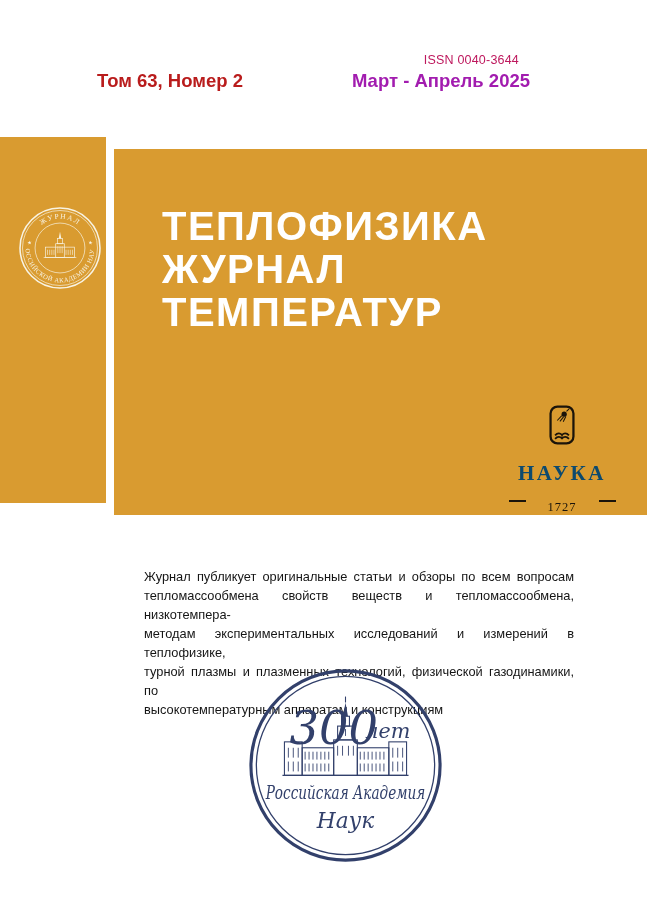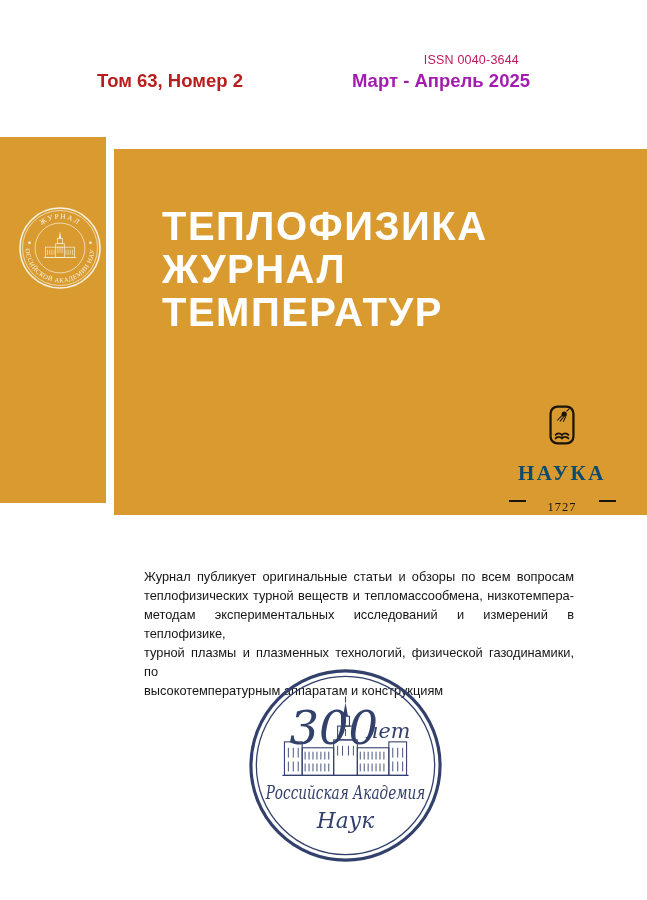--- a/index.html
+++ b/index.html
@@ -204,21 +204,21 @@
       <div class="nauka-year-row">
         <span class="dash"></span>
         <span class="nauka-year">1727</span>
         <span class="dash"></span>
       </div>
     </div>
   </div>
 
   <div class="description">
     <div class="desc-line">Журнал публикует оригинальные статьи и обзоры по всем вопросам</div>
-    <div class="desc-line">теплофизических турной веществ и тепломассообмена, низкотемпера-</div>
+    <div class="desc-line">тепломассообмена свойств веществ и тепломассообмена, низкотемпера-</div>
     <div class="desc-line">методам экспериментальных исследований и измерений в теплофизике,</div>
     <div class="desc-line">турной плазмы и плазменных технологий, физической газодинамики, по</div>
     <div class="desc-line last">высокотемпературным аппаратам и конструкциям</div>
   </div>
 
   <svg class="anniv-svg" viewBox="0 0 200 200">
     <circle cx="100" cy="100" r="96" fill="none" stroke="#32406B" stroke-width="3.2"></circle>
     <circle cx="100" cy="100" r="90.5" fill="none" stroke="#32406B" stroke-width="1.3"></circle>
 
     <g stroke="#32406B" fill="none">

